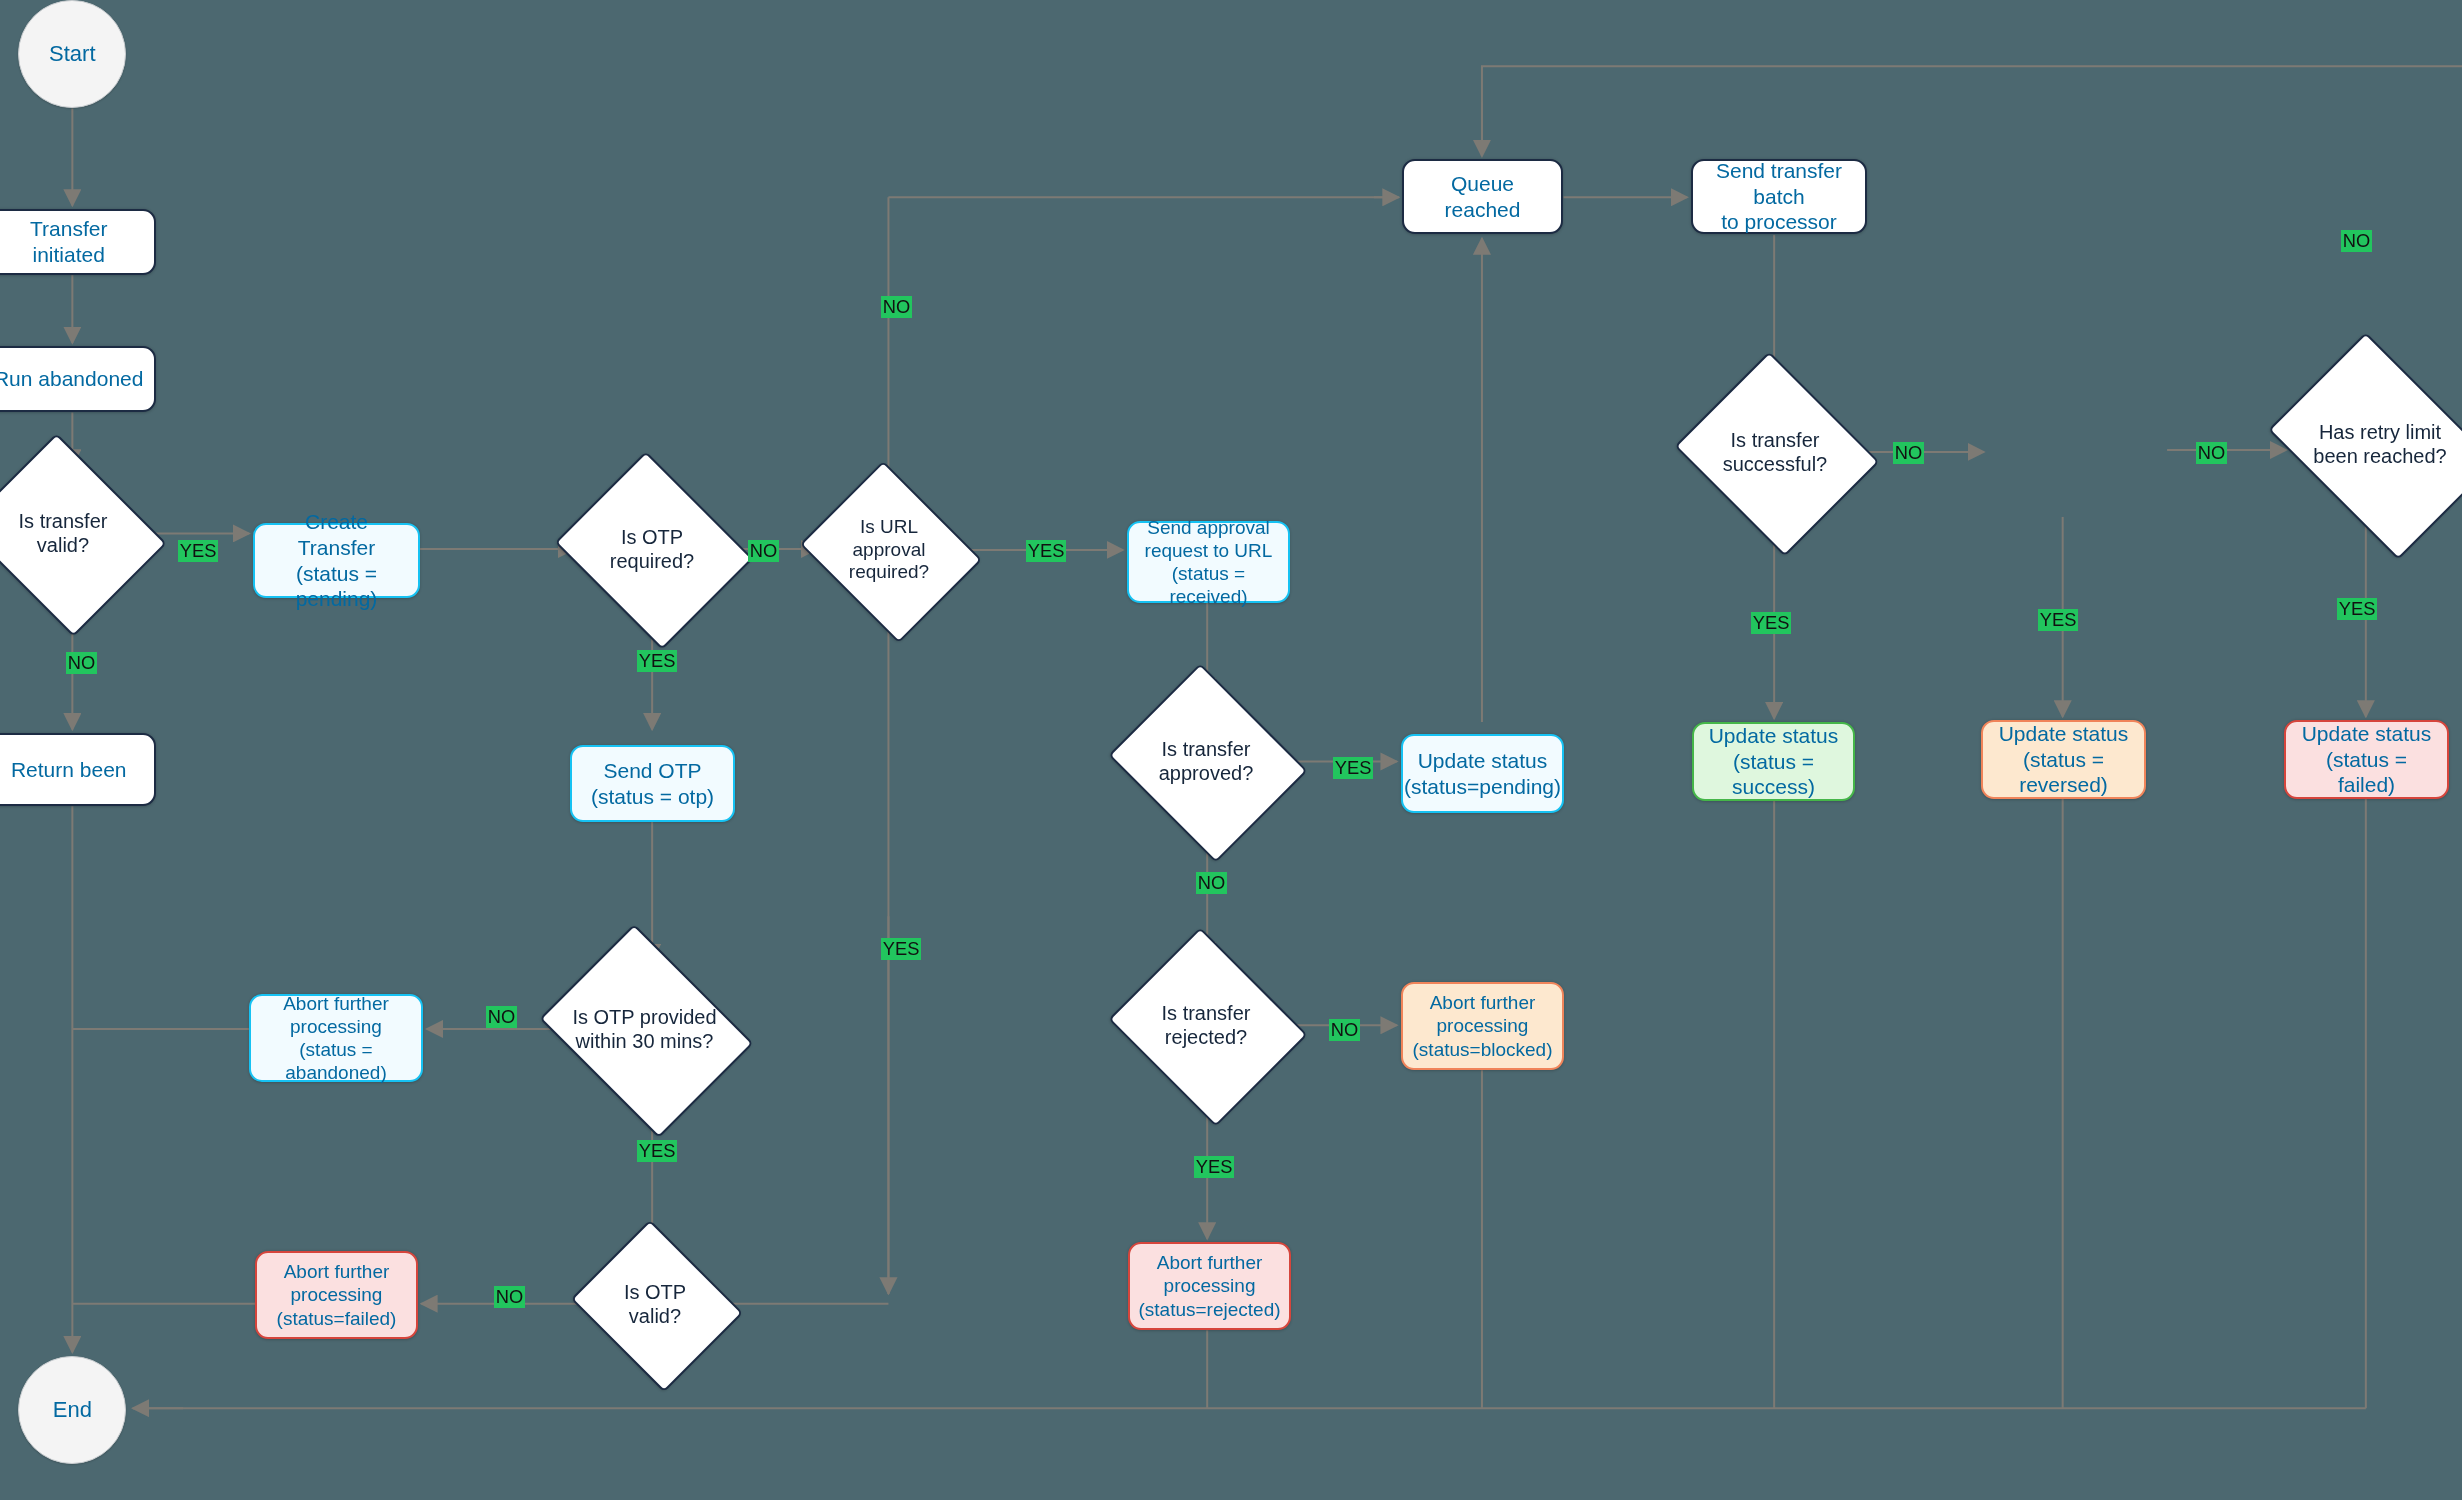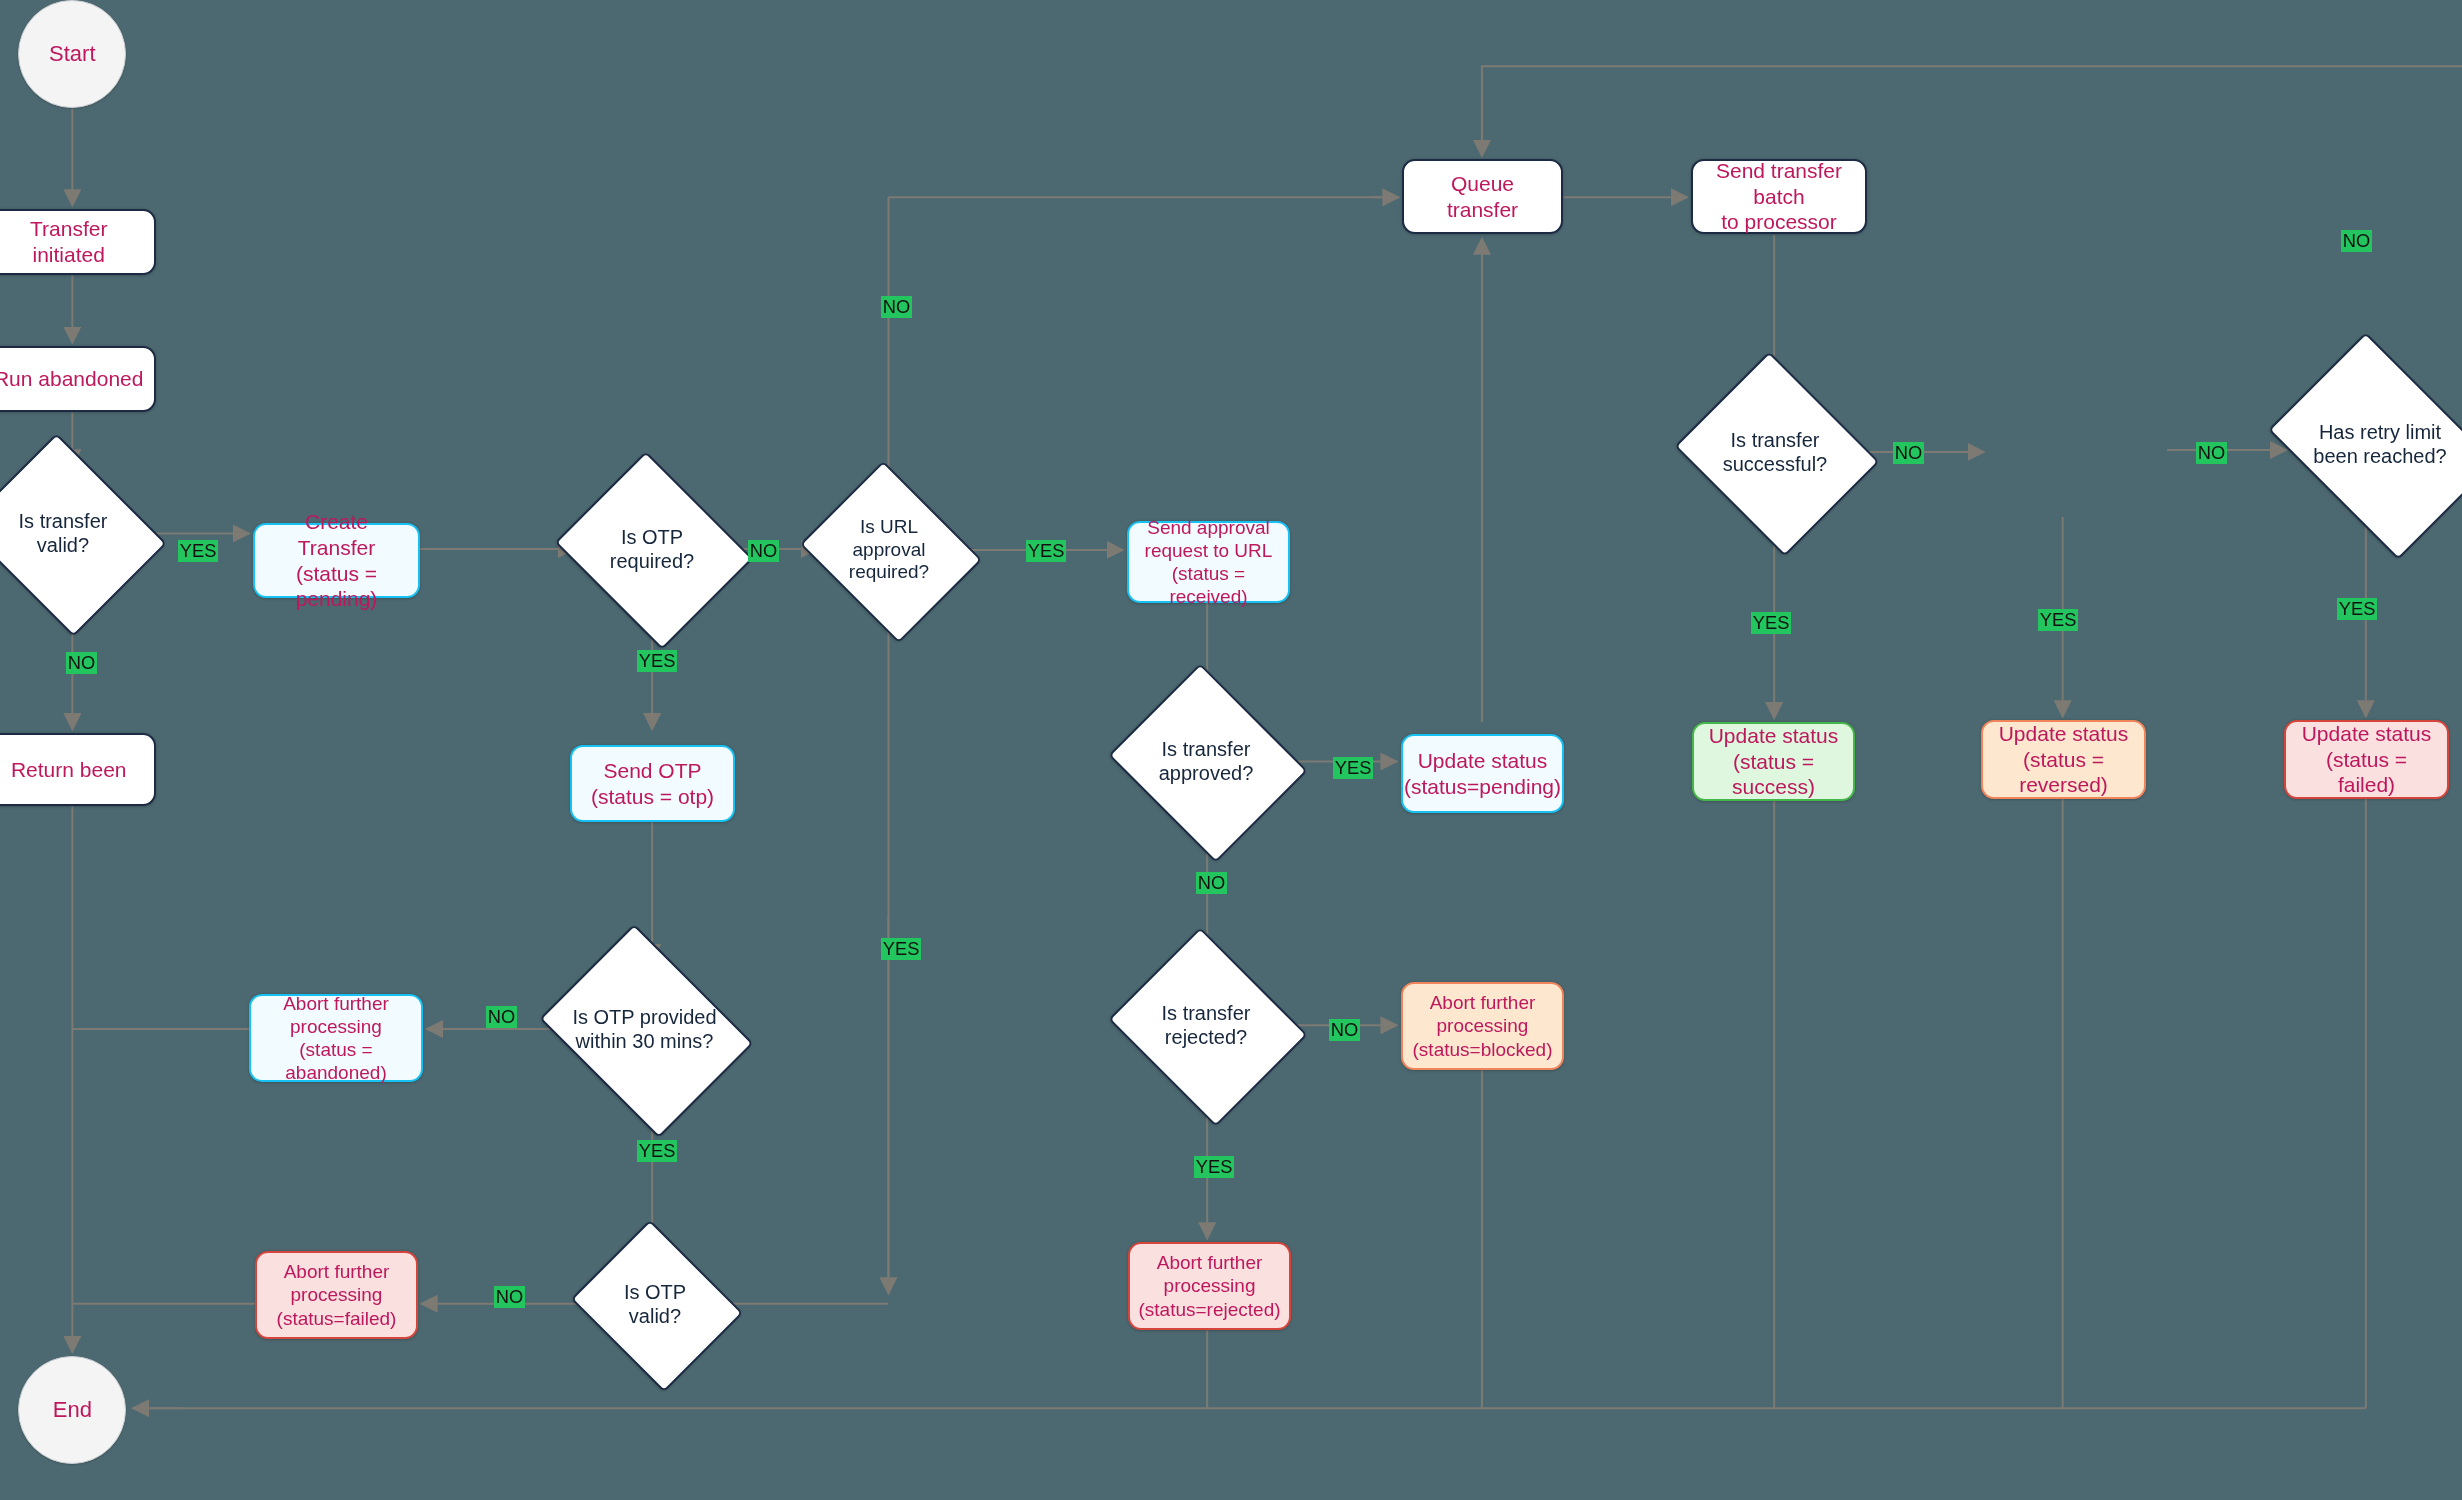--- a/index.html
+++ b/index.html
@@ -5,21 +5,21 @@
   html,body{margin:0;padding:0;}
   body{
     width:2462px;height:1501px;overflow:hidden;
     background:#4c6870;
     font-family:"Liberation Sans", sans-serif;
   }
   #canvas{position:relative;width:2462px;height:1501px;}
   svg#edges{position:absolute;left:0;top:0;width:2462px;height:1501px;}
 
   .node{position:absolute;box-sizing:border-box;display:flex;align-items:center;
-        justify-content:center;text-align:center;color:#be185d;line-height:1.22;}
+        justify-content:center;text-align:center;color:#0369a1;line-height:1.22;}
 
   
   .term{border-radius:50%;background:#f4f4f4;border:0.9px solid #c9cdd0;
         font-size:22px;box-shadow:0 0.9px 1.8px rgba(0,0,0,.18);}
 
   
   .proc{background:#ffffff;border:2.3px solid #1c2b43;border-radius:13px;
         font-size:21px;padding:5.5px 9.2px;box-shadow:0 0.9px 2.7px rgba(0,0,0,.2);}
 
   
@@ -216,21 +216,21 @@
 
   <div class="node proc orange" style="left:1401px;top:982px;width:163px;height:88px;font-size:19px;">
     <span>Abort further<br>processing<br>(status=blocked)</span>
   </div>
 
   <div class="node proc red" style="left:1128px;top:1242px;width:163px;height:88px;font-size:19px;">
     <span>Abort further<br>processing<br>(status=rejected)</span>
   </div>
 
   <div class="node proc" style="left:1402px;top:159px;width:161px;height:75px;">
-    <span>Queue transfer</span>
+    <span>Queue reached</span>
   </div>
 
   <div class="node proc" style="left:1691px;top:159px;width:176px;height:75px;">
     <span>Send transfer batch<br>to processor</span>
   </div>
 
   <div class="dec" style="left:1699px;top:387px;width:152px;height:130px;">
     <div class="dmd"></div>
     <div class="dtxt">Is transfer<br>successful?</div>
   </div>

